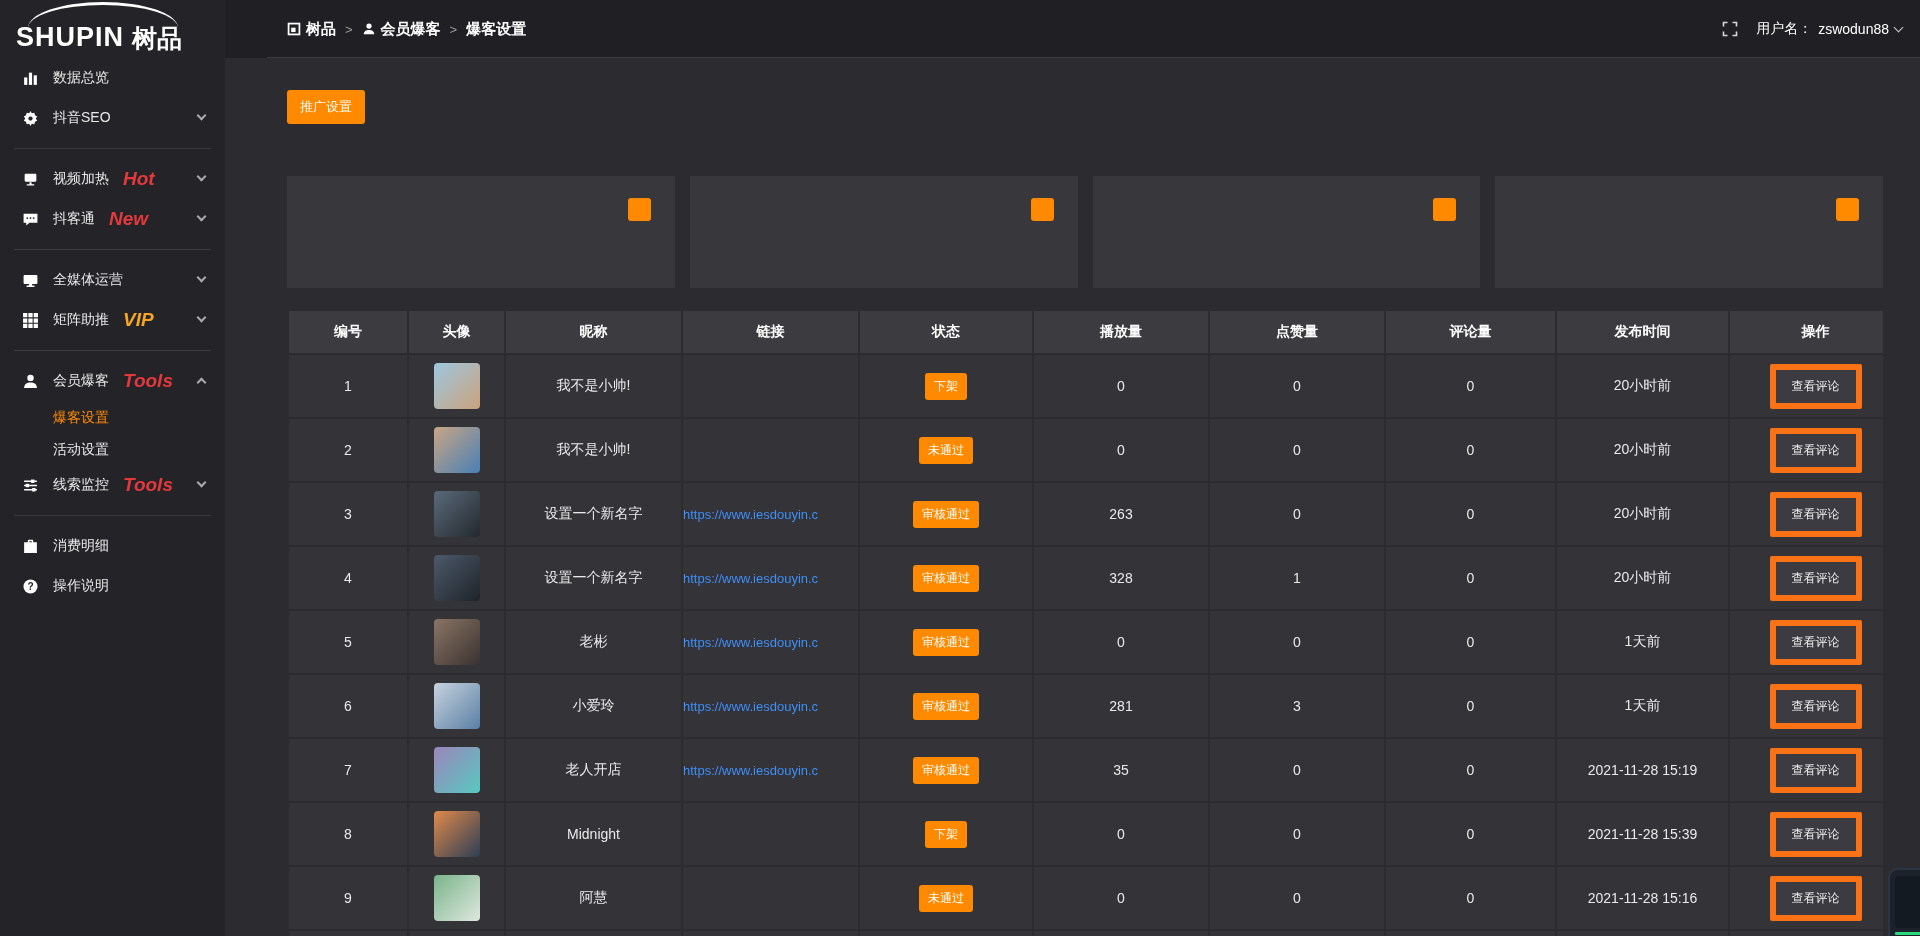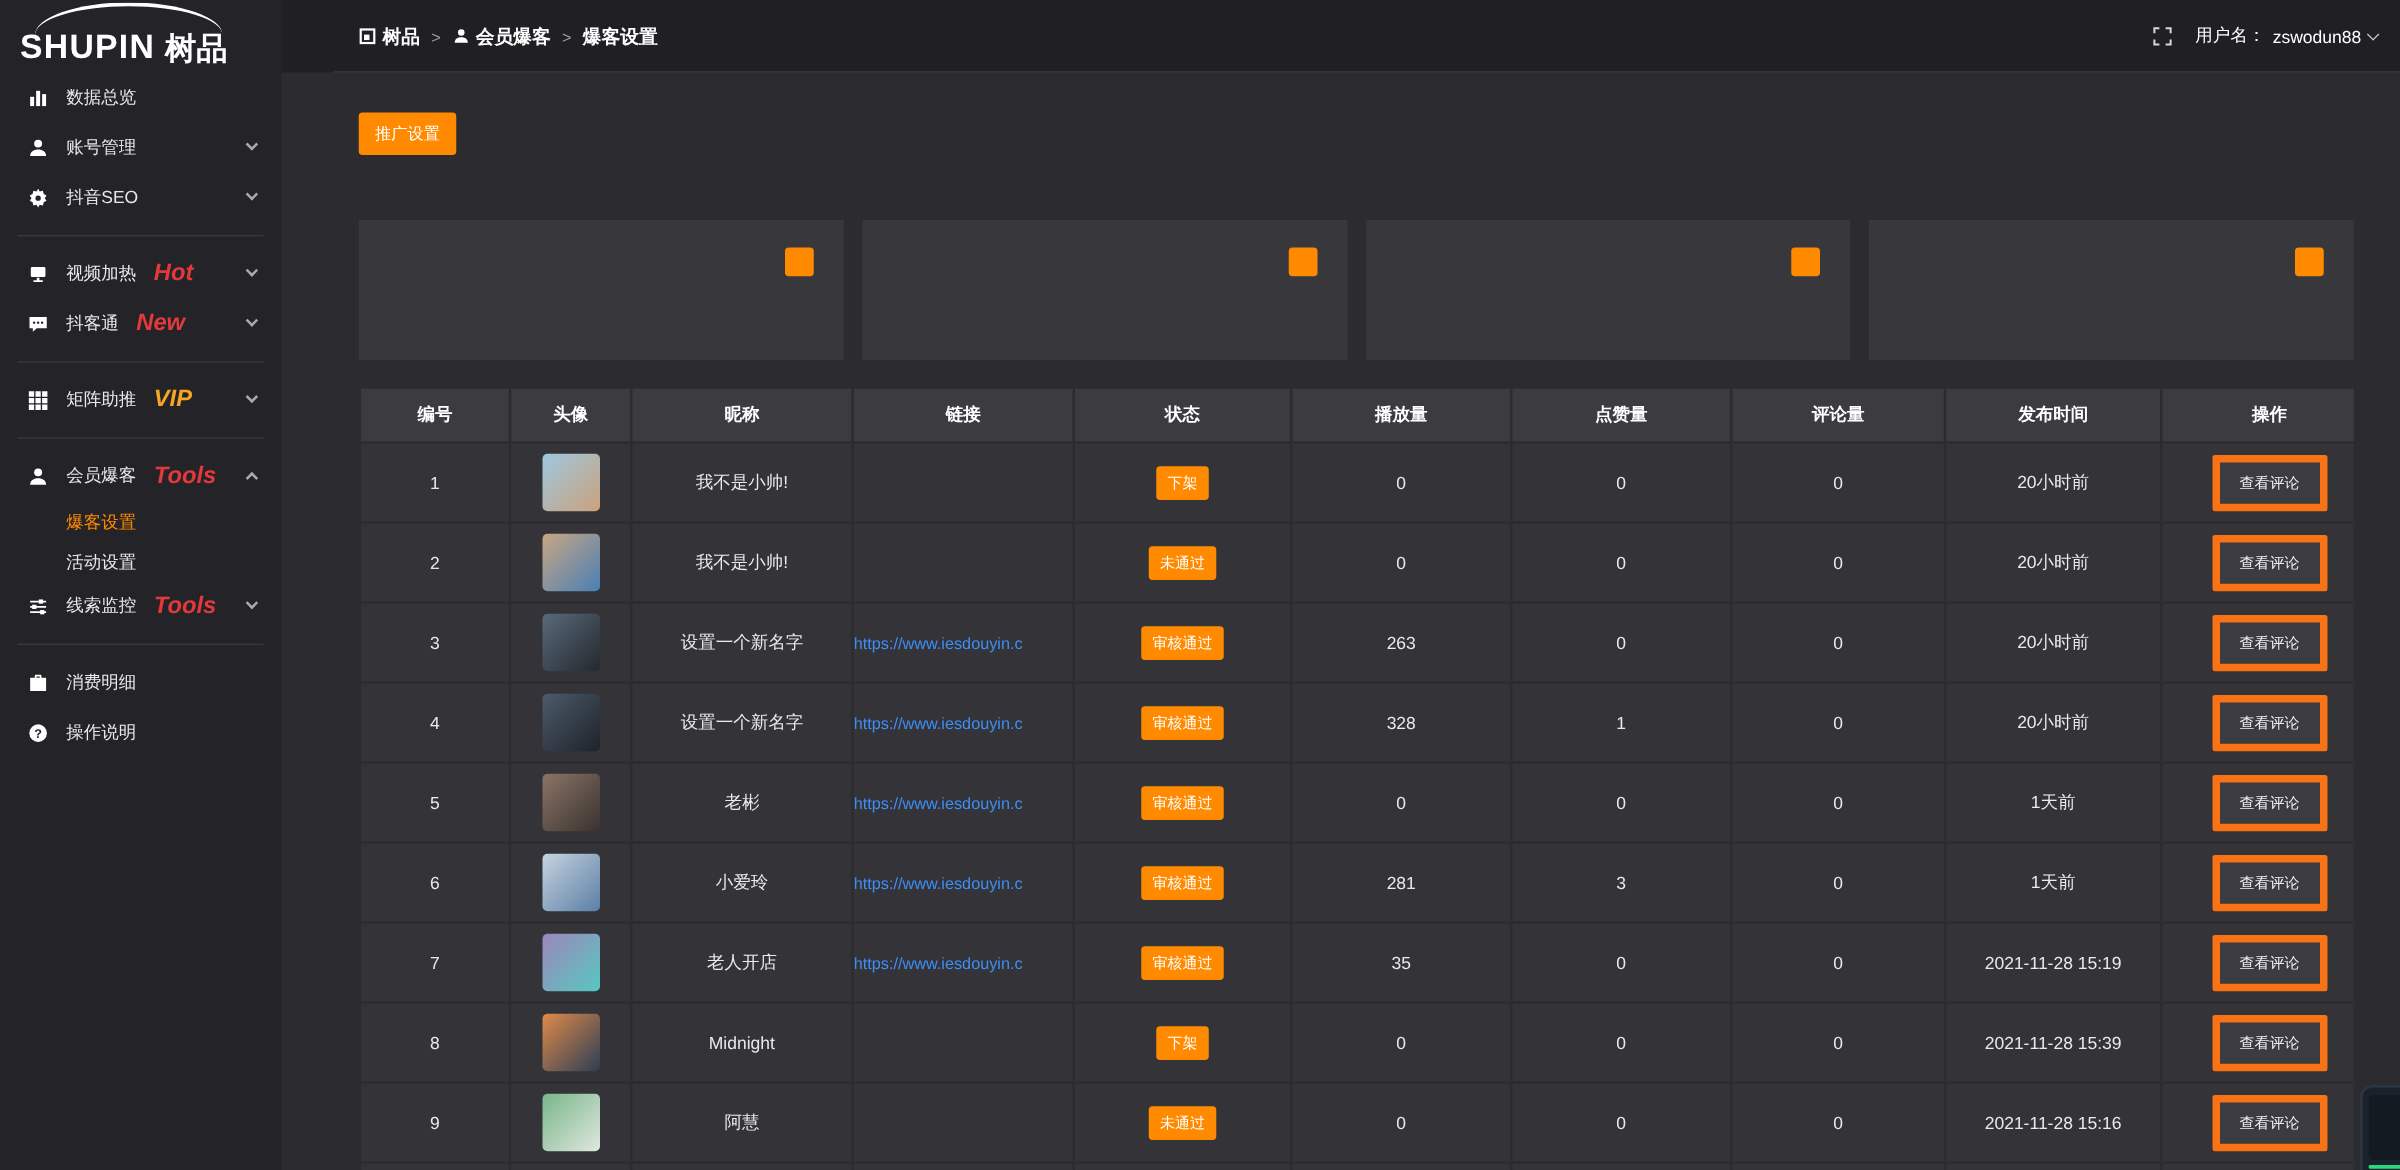--- a/index.html
+++ b/index.html
@@ -97,30 +97,20 @@
           <svg viewBox="0 0 16 16" fill="#fff">
             <rect x="2" y="7" width="3" height="7"></rect>
             <rect x="6.5" y="2.5" width="3" height="11.5"></rect>
             <rect x="11" y="5" width="3" height="9"></rect>
           </svg>
         </span>
         <span>数据总览</span>
       </div>
       <div class="nav-item">
         <span class="icon">
-          <svg viewBox="0 0 16 16" fill="#fff">
-            <circle cx="8" cy="4.6" r="3"></circle>
-            <path d="M2 14c0-3.4 2.6-5 6-5s6 1.6 6 5z"></path>
-          </svg>
-        </span>
-        <span>账号管理</span>
-        <span class="chev down"></span>
-      </div>
-      <div class="nav-item">
-        <span class="icon">
           <svg viewBox="0 0 16 16">
             <path d="M8 1l1.2 2.1 2.4-.6.6 2.4L14.3 6 13 8l1.3 2-2.1 1.1-.6 2.4-2.4-.6L8 15l-1.2-2.1-2.4.6-.6-2.4L1.7 10 3 8 1.7 6l2.1-1.1.6-2.4 2.4.6z" fill="#fff"></path>
             <circle cx="8" cy="8" r="2" fill="#242428"></circle>
           </svg>
         </span>
         <span>抖音SEO</span>
         <span class="chev down"></span>
       </div>
       <div class="nav-divider"></div>
       <div class="nav-item">
@@ -141,20 +131,30 @@
             <circle cx="5" cy="6.7" r=".9" fill="#242428"></circle>
             <circle cx="8" cy="6.7" r=".9" fill="#242428"></circle>
             <circle cx="11" cy="6.7" r=".9" fill="#242428"></circle>
           </svg>
         </span>
         <span>抖客通</span>
         <span class="nav-badge" style="color:#e4393c">New</span>
         <span class="chev down"></span>
       </div>
       <div class="nav-divider"></div>
+      <div class="nav-item">
+        <span class="icon">
+          <svg viewBox="0 0 16 16" fill="#fff">
+            <rect x="1.5" y="2.8" width="13" height="8.6" rx="1"></rect>
+            <path d="M6.5 11.4h3v1.4h2.2V14H4.3v-1.2h2.2z"></path>
+          </svg>
+        </span>
+        <span>全媒体运营</span>
+        <span class="chev down"></span>
+      </div>
       <div class="nav-item">
         <span class="icon">
           <svg viewBox="0 0 16 16" fill="#fff">
             <path d="M1 1h4v4H1zM6 1h4v4H6zM11 1h4v4h-4zM1 6h4v4H1zM6 6h4v4H6zM11 6h4v4h-4zM1 11h4v4H1zM6 11h4v4H6zM11 11h4v4h-4z"></path>
           </svg>
         </span>
         <span>矩阵助推</span>
         <span class="nav-badge" style="color:#f6a623">VIP</span>
         <span class="chev down"></span>
       </div>

